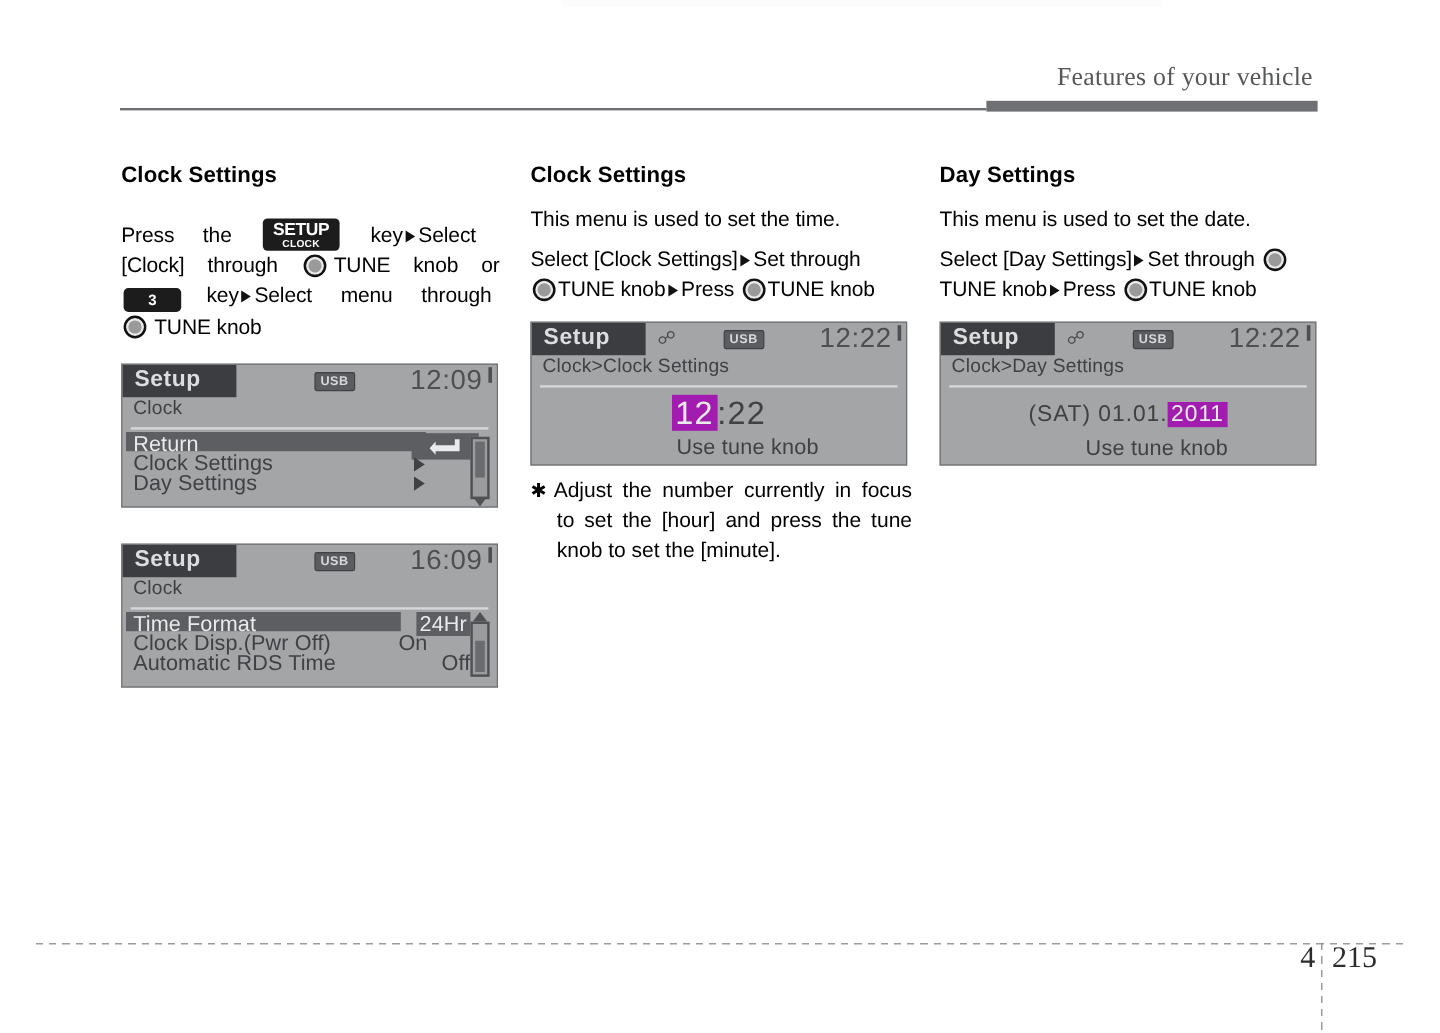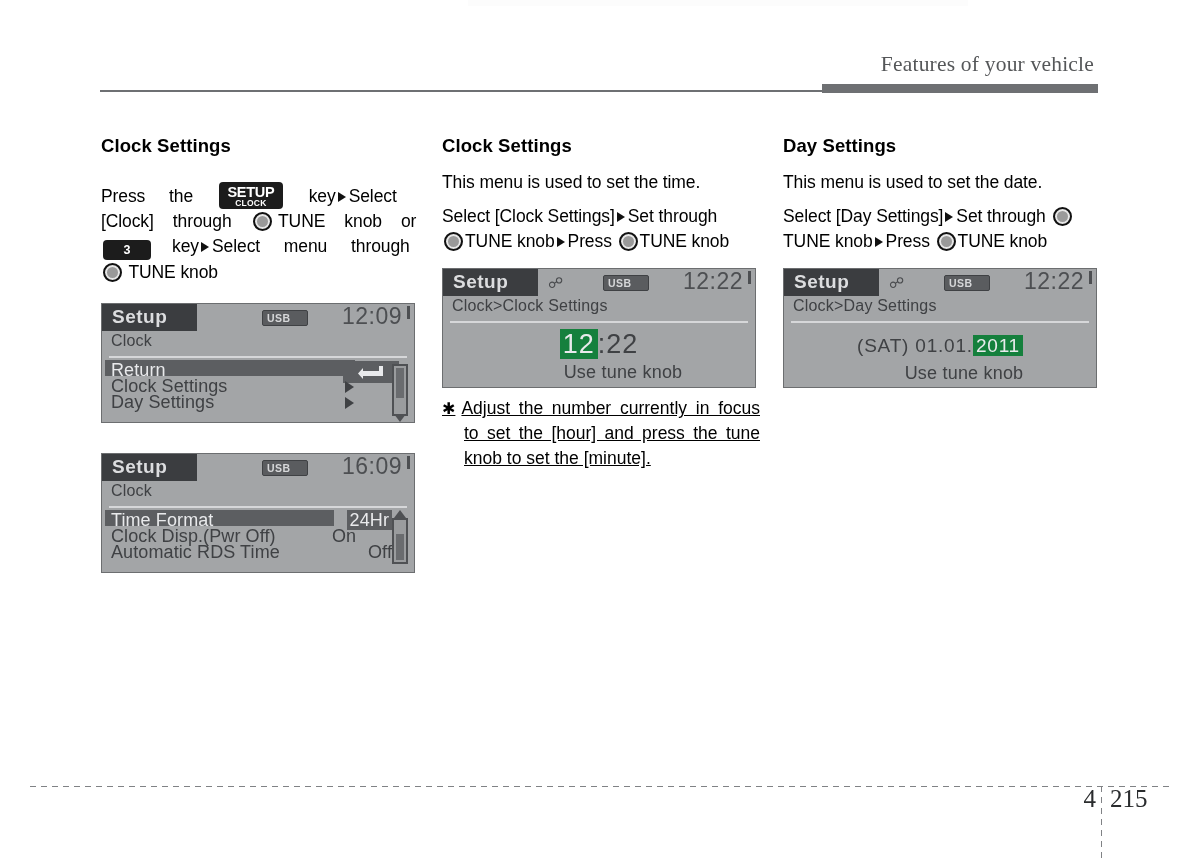--- a/index.html
+++ b/index.html
@@ -107,21 +107,20 @@
   }
 
   
   .note{
     margin:8px 0 0 0;
     font-size:17.5px;
     line-height:25px;
     padding-left:22px;
     text-indent:-22px;
     text-align:justify;
-    text-decoration:underline;
   }
   .note .aster{ margin-right:6px; }
 
   
   .lcd{
     position:relative;
     width:314px; height:120px;
     background:#a3a5a7;
     border:1px solid #6c6e70;
     font-family:"Liberation Sans", sans-serif;
@@ -139,21 +138,21 @@
   }
   .lcd .bt{
     position:absolute; left:104px; top:5px;
     width:17px; height:17px;
     color:#4a4c4f; font-size:15px; line-height:17px; text-align:center;
   }
   .lcd .usb{
     position:absolute; left:160px; top:6px;
     background:#5a5c5f; color:#d6d7d9;
     font-size:10.5px; font-weight:bold; letter-spacing:.5px;
-    padding:1px 16px 1px 4px;
+    padding:1px 4px 1px 4px;
     border:1px solid #3f4144;
     border-radius:2px;
   }
   .lcd .clk{
     position:absolute; right:12px; top:-1px;
     color:#4d4f52; font-size:23px; font-weight:500; letter-spacing:.5px;
   }
   .lcd .clk-tick{
     position:absolute; right:4px; top:2px;
     width:3px; height:13px; background:#4d4f52;
@@ -234,21 +233,21 @@
 
   
   .lcd .big{
     position:absolute; left:0; right:0; top:60px;
     text-align:center;
     color:#3f4144;
     font-size:27px;
     letter-spacing:1px;
   }
   .lcd .big .hi{
-    background:#15803d; color:#e9eaec; padding:0 3px;
+    background:#a21caf; color:#e9eaec; padding:0 3px;
   }
   .lcd .sub{
     position:absolute; left:0; right:0; top:93px;
     text-align:center; color:#3f4144; font-size:18px; letter-spacing:.2px;margin-left:48px;
   }
   .lcd .big.date{ font-size:19px; top:66px; letter-spacing:.8px; }
   .lcd .sub.date{ top:94px; }
 
   
   .footdash{

